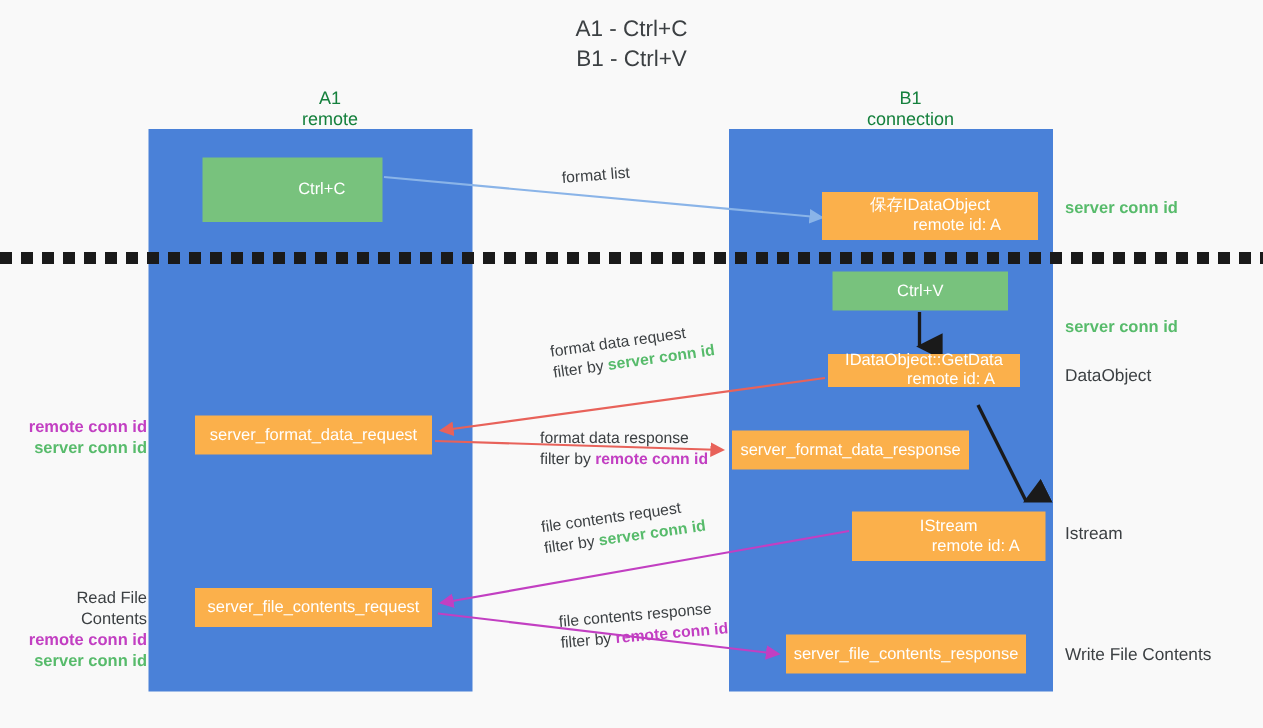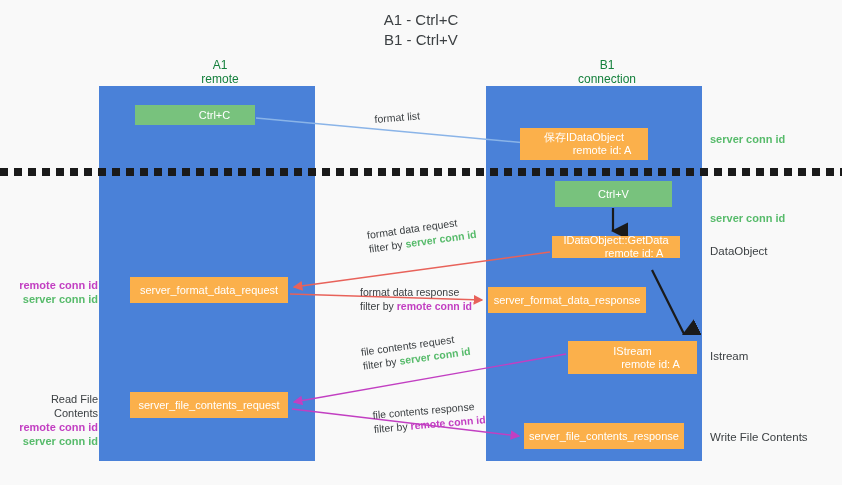--- a/index.html
+++ b/index.html
@@ -40,22 +40,22 @@
   
   .node{
     box-sizing:border-box;
     display:flex;flex-direction:column;align-items:center;justify-content:center;
     color:#ffffff;font-size:11px;line-height:13px;text-align:center;
   }
   .node.green{background:#78c27d;}
   .node.orange{background:#fbb04b;}
   .node .l2{font-size:11px;padding-left:36px;}
 
-  #n-ctrlc{left:135px;top:105px;width:120px;height:20px;padding-left:39px;}
-  #n-save{left:520px;top:128px;width:128px;height:32px;}
+  #n-ctrlc{left:135px;top:105px;width:120px;height:43px;padding-left:39px;}
+  #n-save{left:548px;top:128px;width:144px;height:32px;}
   #n-ctrlv{left:555px;top:181px;width:117px;height:26px;}
   #n-getdata{left:552px;top:236px;width:128px;height:22px;}
   #n-fdreq{left:130px;top:277px;width:158px;height:26px;}
   #n-fdres{left:488px;top:287px;width:158px;height:26px;}
   #n-istream{left:568px;top:341px;width:129px;height:33px;}
   #n-fcreq{left:130px;top:392px;width:158px;height:26px;}
   #n-fcres{left:524px;top:423px;width:160px;height:26px;}
 
   
   .ann{font-size:11px;line-height:14px;color:#3c4043;}

